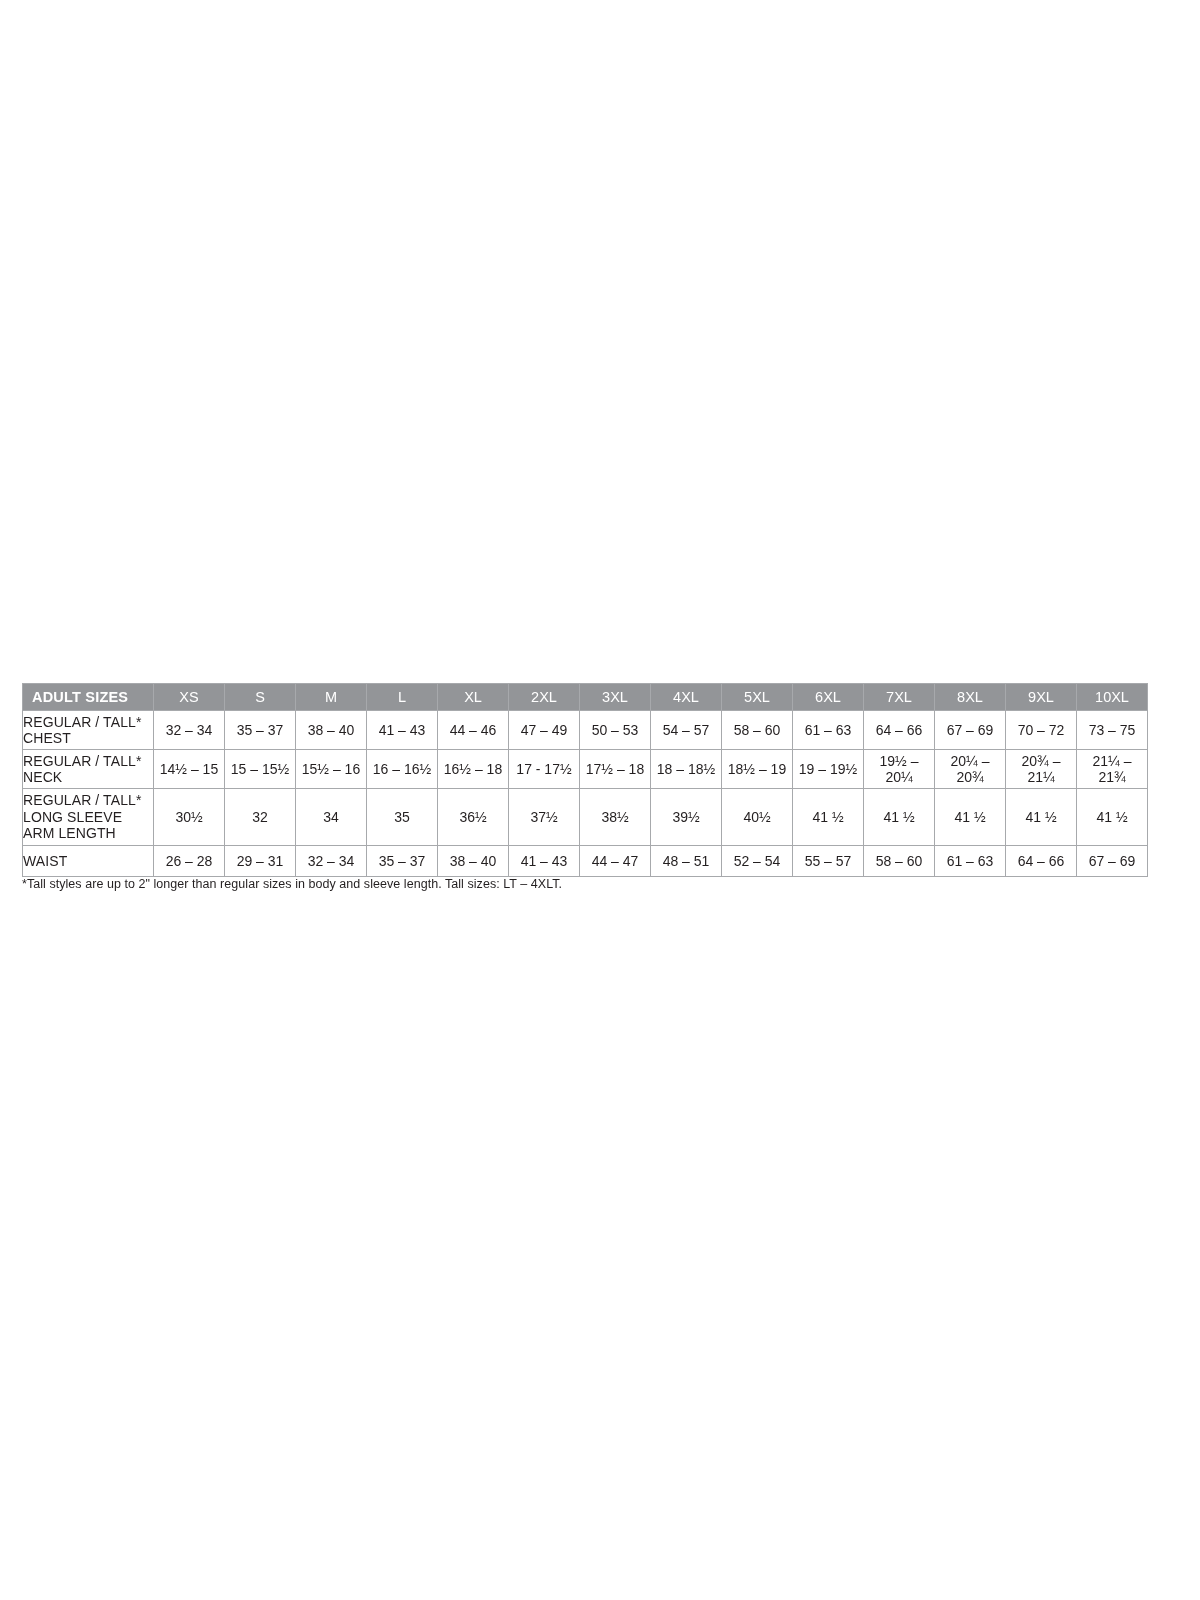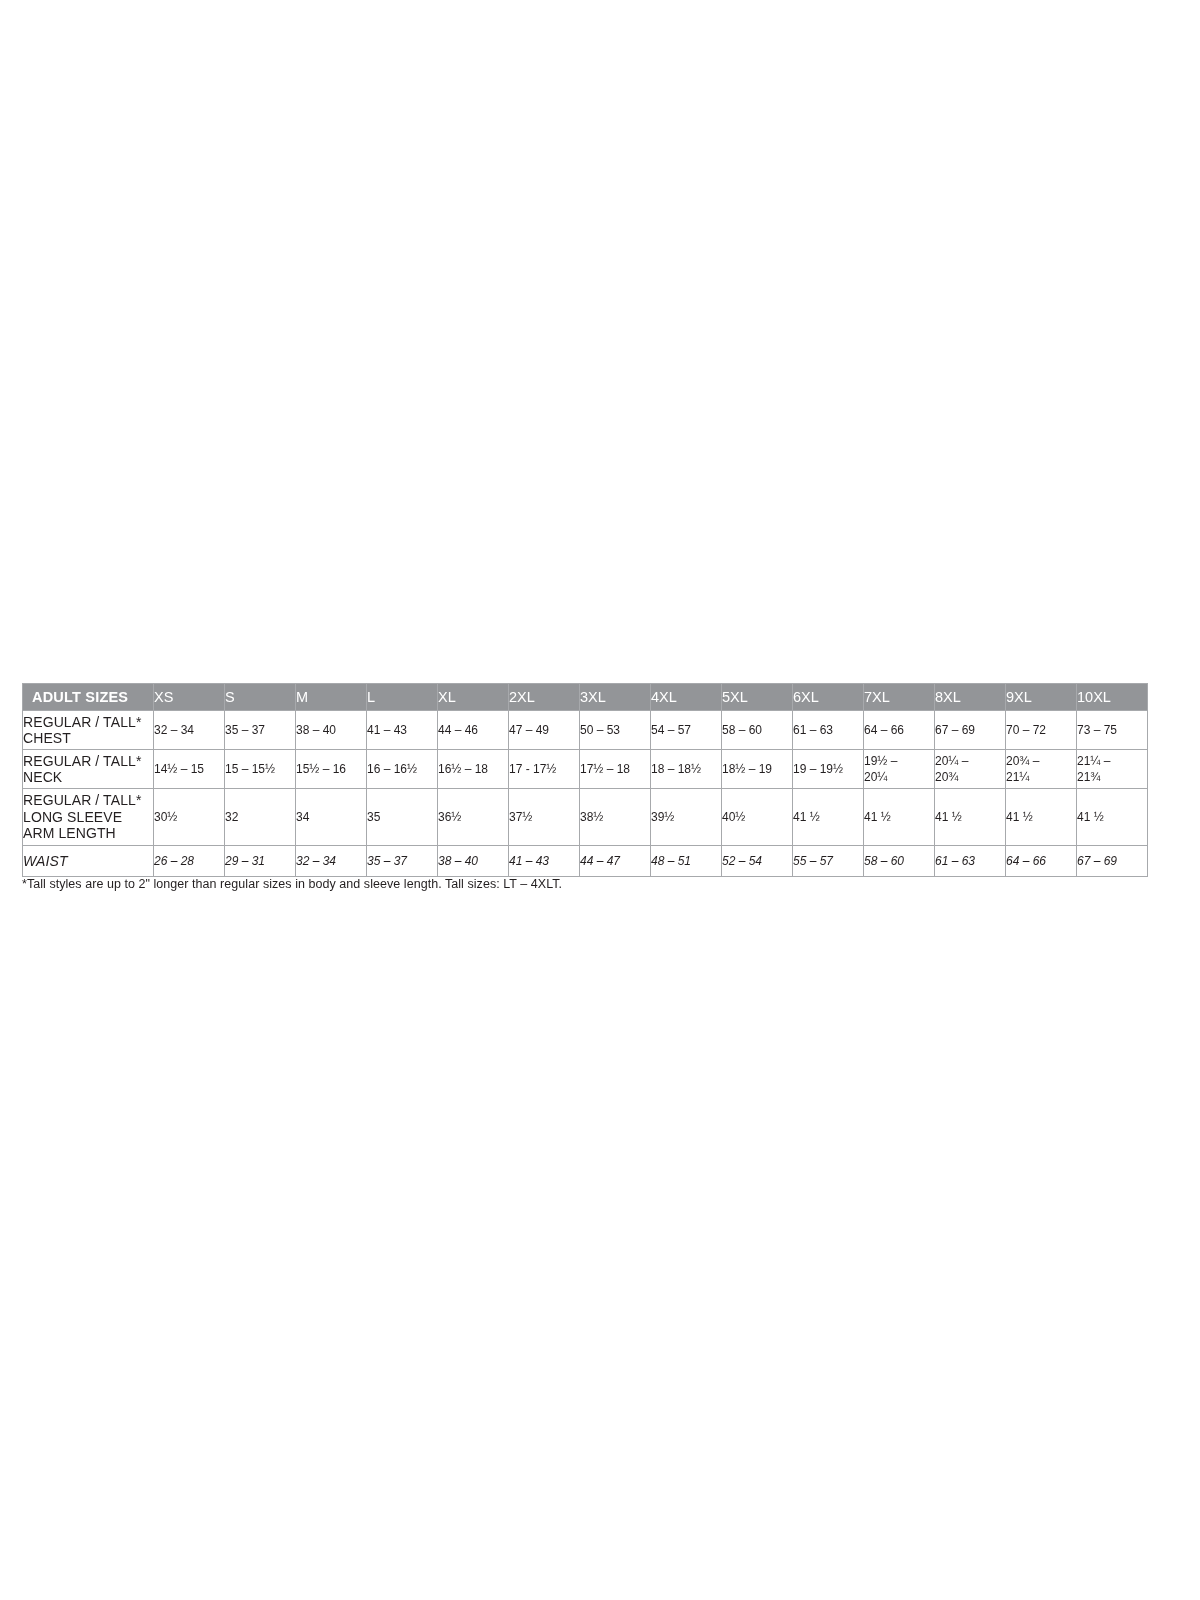--- a/index.html
+++ b/index.html
@@ -33,47 +33,48 @@
   }
   
   thead tr {
     background: #939598;
   }
   thead th {
     border: 1px solid #939598;
     color: #ffffff;
     font-size: 14.5px;
     font-weight: normal;
-    text-align: left;
+    text-align: center;
     height: 26px;
     line-height: 26px;
   }
   thead th.corner {
     text-align: left;
     font-weight: bold;
     font-size: 14.5px;
     letter-spacing: 0.2px;
     padding-left: 9px;
   }
   
   tbody tr td {
-    font-size: 12px;
+    font-size: 14px;
+    text-align: center;
     color: #231f20;
   }
   tbody tr td.rowlabel {
     text-align: left;
     padding-left: 0;
     font-size: 14px;
     line-height: 16.5px;
     letter-spacing: 0.1px;
   }
   tr.r-chest td { height: 38px; }
   tr.r-neck td { height: 38px; }
   tr.r-sleeve td { height: 56px; }
-  tr.r-waist td { height: 30px; font-style: italic; }
+  tr.r-waist td { height: 30px; }
   .cell-2line {
     line-height: 16px;
   }
   .footnote {
     font-size: 12.5px;
     color: #231f20;
     letter-spacing: 0.05px;
   }
   
   col.c-label { width: 131px; }

